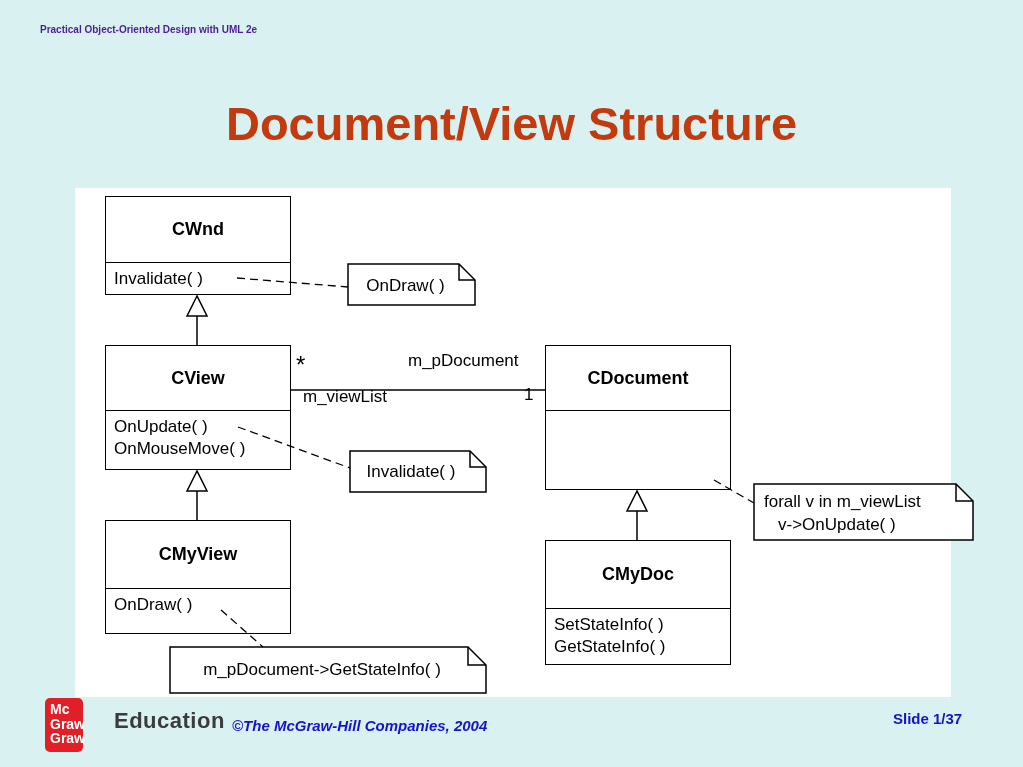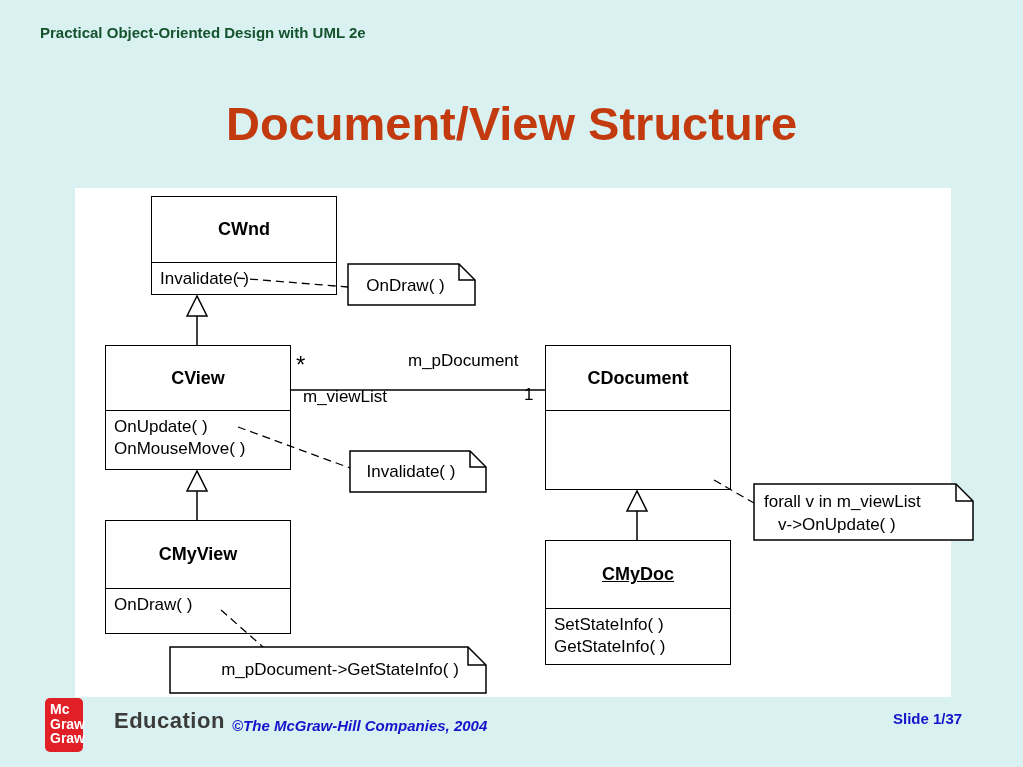--- a/index.html
+++ b/index.html
@@ -3,21 +3,21 @@
 <meta charset="utf-8">
 <style>
   html,body{margin:0;padding:0;}
   body{
     width:1023px;height:767px;position:relative;overflow:hidden;
     font-family:"Liberation Sans","DejaVu Sans",sans-serif;
   }
   .slide{position:absolute;left:0;top:0;width:1023px;height:767px;background:#d9f1f0;}
   .header-text{
     position:absolute;left:40px;top:24px;
-    font-size:15px;font-weight:bold;color:#14532d;
+    font-size:10px;font-weight:bold;color:#4c1d95;
   }
   .page-title{
     position:absolute;left:0;top:96px;width:100%;text-align:center;
     font-size:47px;font-weight:bold;color:#c23a0e;letter-spacing:0px;
   }
   .canvas{position:absolute;left:75px;top:188px;width:876px;height:509px;background:#ffffff;}
   .uml-class{
     position:absolute;background:#ffffff;border:1.5px solid #000;box-sizing:border-box;
   }
   .uml-name{
@@ -52,21 +52,21 @@
 </head>
 <body>
 
 <div class="slide">
 
   <div class="header-text">Practical Object-Oriented Design with UML 2e</div>
   <div class="page-title">Document/View Structure</div>
 
   <div class="canvas"></div>
 
-  <div class="uml-class" style="left:105px;top:196px;width:186px;height:99px;margin-left:46px;">
+  <div class="uml-class" style="left:105px;top:196px;width:186px;height:99px;">
     <div class="uml-name" style="height:66px;">CWnd</div>
     <div class="uml-members">
       <div>Invalidate( )</div>
     </div>
   </div>
 
   <div class="uml-class" style="left:105px;top:345px;width:186px;height:125px;">
     <div class="uml-name" style="height:65px;">CView</div>
     <div class="uml-members">
       <div>OnUpdate( )</div>
@@ -79,21 +79,21 @@
   </div>
 
   <div class="uml-class" style="left:105px;top:520px;width:186px;height:114px;">
     <div class="uml-name" style="height:68px;">CMyView</div>
     <div class="uml-members">
       <div>OnDraw( )</div>
     </div>
   </div>
 
   <div class="uml-class" style="left:545px;top:540px;width:186px;height:125px;">
-    <div class="uml-name" style="height:68px;text-decoration:underline;">CMyDoc</div>
+    <div class="uml-name" style="height:68px;">CMyDoc</div>
     <div class="uml-members">
       <div>SetStateInfo( )</div>
       <div>GetStateInfo( )</div>
     </div>
   </div>
 
   <svg class="overlay" width="1023" height="767" viewBox="0 0 1023 767">
     <g fill="#ffffff" stroke="#000000" stroke-width="1.5">
       <path d="M348 264 L459 264 L475 280 L475 305 L348 305 Z"></path>
       <path d="M459 264 L459 280 L475 280" fill="none"></path>
@@ -122,21 +122,21 @@
       <line x1="637" y1="511" x2="637" y2="540"></line>
     </g>
   </svg>
 
   <div class="note-text center" style="left:348px;top:276px;width:115px;text-align:center;">OnDraw( )</div>
   <div class="note-text" style="left:350px;top:462px;width:122px;text-align:center;">Invalidate( )</div>
   <div class="note-text" style="left:764px;top:490px;line-height:23px;">
     <div>forall v in m_viewList</div>
     <div class="forall-line2">v-&gt;OnUpdate( )</div>
   </div>
-  <div class="note-text" style="left:172px;top:660px;width:300px;text-align:center;padding-left:18px;">m_pDocument-&gt;GetStateInfo( )</div>
+  <div class="note-text" style="left:172px;top:660px;width:300px;text-align:center;">m_pDocument-&gt;GetStateInfo( )</div>
 
   <div class="lbl star" style="left:296px;top:351px;">*</div>
   <div class="lbl" style="left:303px;top:387px;text-align:center;">m_viewList</div>
   <div class="lbl" style="left:408px;top:351px;">m_pDocument</div>
   <div class="lbl" style="left:524px;top:385px;">1</div>
 
   <div class="logo">
     <div>Mc</div>
     <div>Graw</div>
     <div>Graw</div>

